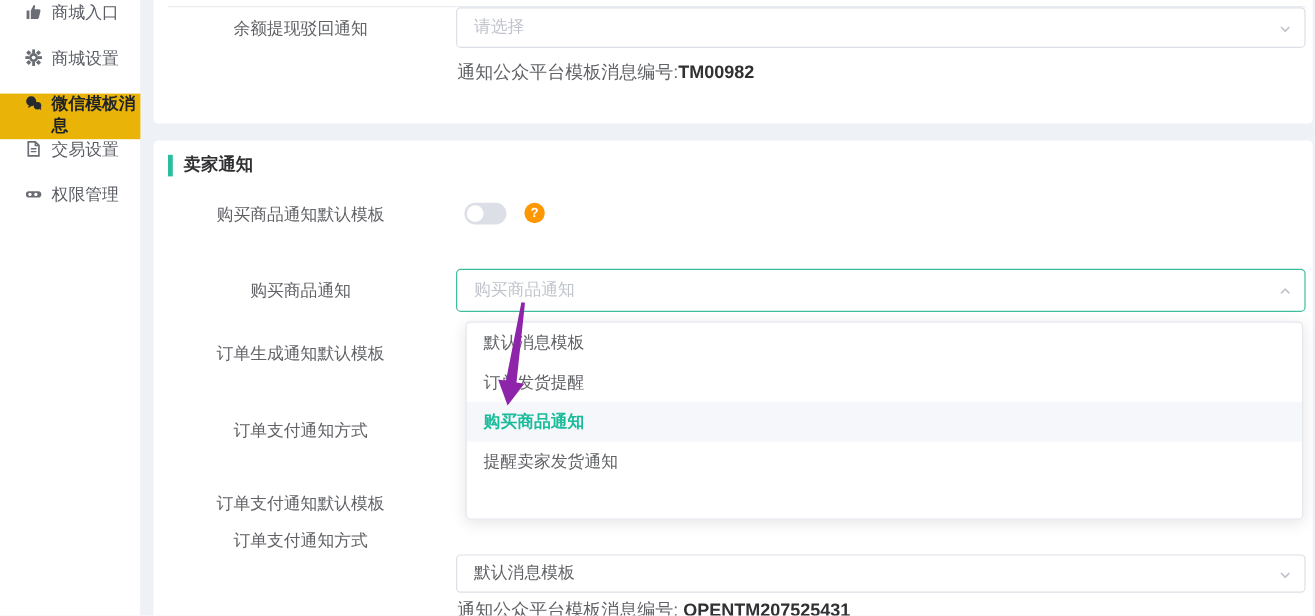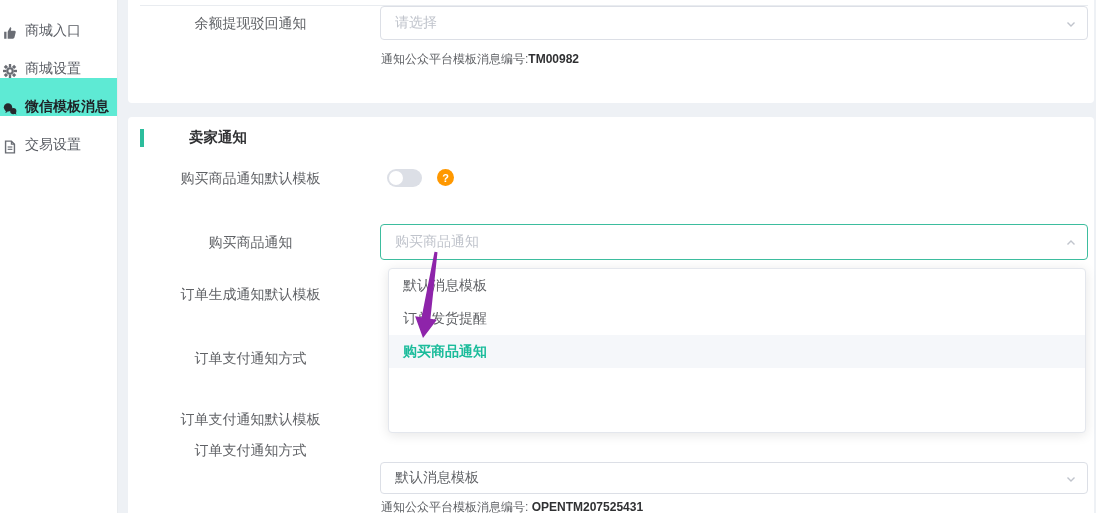--- a/index.html
+++ b/index.html
@@ -4,40 +4,40 @@
 <style>
   html,body{margin:0;padding:0;}
   body{
     width:1096px;height:513px;position:relative;overflow:hidden;
     background:#eef1f5;
     font-family:"Liberation Sans","DejaVu Sans",sans-serif;
     font-size:14px;color:#606266;
   }
   
   .sidebar{position:absolute;left:0;top:0;width:118px;height:513px;background:#fff;border-right:1px solid #e9ecef;padding-top:2px;box-sizing:border-box;}
-  .side-item{height:38px;display:flex;align-items:flex-end;padding-left:2px;cursor:pointer;color:#595c63;font-family:Liberation Mono, monospace;}
+  .side-item{height:38px;display:flex;align-items:flex-start;padding-left:20px;cursor:pointer;color:#595c63;font-family:Liberation Mono, monospace;}
   .side-item .icn{width:15px;height:15px;margin-right:8px;display:flex;align-items:center;justify-content:center;color:#6a6d74;flex:0 0 15px;}
-  .side-item.active{background:#5eead4;color:#1f2327;font-weight:bold;}
+  .side-item.active{background:#eab308;color:#1f2327;font-weight:bold;}
   .side-item.active .icn{color:#26292e;}
   .side-item svg{display:block;}
   
   .card{position:absolute;background:#fff;border-radius:4px;}
   .card1{left:128px;top:-30px;width:966px;height:133px;}
   .card2{left:128px;top:117px;width:966px;height:403px;}
   .topline{position:absolute;left:140px;top:5px;width:948px;height:1px;background:#e9ecf0;}
   
   .flabel{position:absolute;left:130px;width:241px;height:20px;line-height:20px;text-align:center;color:#606266;}
   .sel{position:absolute;left:380px;width:708px;background:#fff;border:1px solid #dcdfe6;border-radius:4px;box-sizing:border-box;display:flex;align-items:center;padding:0 28px 0 14px;cursor:pointer;}
   .sel .val{flex:1;white-space:nowrap;overflow:hidden;}
   .sel .ph{color:#c0c4cc;}
   .sel .chev{position:absolute;right:10px;top:50%;margin-top:-6px;width:12px;height:12px;color:#c0c4cc;}
   .sel.open{border-color:#3dbd9e;}
-  .helper{position:absolute;left:381px;font-size:12px;color:#606266;white-space:nowrap;}
+  .helper{position:absolute;left:381px;font-size:15px;color:#606266;white-space:nowrap;}
   .helper b{color:#303133;}
-  .sec-hd{position:absolute;left:140px;top:128px;display:flex;align-items:center;gap:36px;}
+  .sec-hd{position:absolute;left:140px;top:128px;display:flex;align-items:center;}
   .sec-bar{width:4px;height:18px;background:#2cbd9c;margin-right:9px;}
   .sec-tt{font-weight:bold;color:#303133;font-size:14.5px;}
   
   .toggle{position:absolute;left:387px;top:169px;width:35px;height:18px;border-radius:9px;background:#dcdfe6;cursor:pointer;}
   .toggle .knob{position:absolute;left:2px;top:2px;width:14px;height:14px;border-radius:50%;background:#fff;}
   .help{position:absolute;left:437px;top:169px;width:17px;height:17px;border-radius:50%;background:#ff9800;color:#fff;font-size:11px;font-weight:bold;display:flex;align-items:center;justify-content:center;cursor:pointer;}
   
   .dropdown{position:absolute;left:388px;top:268px;width:698px;height:165px;background:#fff;border:1px solid #e4e7ed;border-radius:4px;box-shadow:0 2px 12px rgba(0,0,0,.1);box-sizing:border-box;z-index:5;overflow:hidden;}
   .opt{height:33px;line-height:33px;padding-left:14px;color:#606266;cursor:pointer;white-space:nowrap;}
   .opt.selected{background:#f5f7fa;color:#1bbc9b;font-weight:bold;}
@@ -87,20 +87,30 @@
     <span class="icn">
       <svg width="14" height="14" viewBox="0 0 12 12" fill="none" stroke="currentColor">
           <path d="M2.2 1h5l2.6 2.6v7.4H2.2z" stroke-width="1.2"></path>
           <path d="M7.2 1v2.6h2.6" stroke-width="1"></path>
           <line x1="4" y1="6" x2="8" y2="6"></line>
           <line x1="4" y1="8" x2="8" y2="8"></line>
         </svg>
     </span>
     <span>交易设置</span>
   </div>
+  <div class="side-item">
+    <span class="icn">
+      <svg width="14" height="14" viewBox="0 0 12 12" fill="currentColor">
+          <rect x="0.5" y="3.8" width="11" height="4.4" rx="2.2"></rect>
+          <circle cx="3.4" cy="6" r="1.2" fill="#fff"></circle>
+          <circle cx="7.6" cy="6" r="1.2" fill="#fff"></circle>
+        </svg>
+    </span>
+    <span>权限管理</span>
+  </div>
 </nav>
 
 <div class="card card1"></div>
 <div class="topline"></div>
 
 <div class="flabel" style="top:13px">余额提现驳回通知</div>
 <div class="sel" style="top:6px;height:34px">
   <span class="val ph">请选择</span>
   <span class="chev">
     <svg width="12" height="12" viewBox="0 0 12 12" fill="none" stroke="currentColor" stroke-width="1.4">
@@ -134,20 +144,21 @@
 </div>
 
 <div class="flabel" style="top:284px">订单生成通知默认模板</div>
 <div class="flabel" style="top:348px">订单支付通知方式</div>
 <div class="flabel" style="top:409px">订单支付通知默认模板</div>
 
 <div class="dropdown">
   <div class="opt">默认消息模板</div>
   <div class="opt">订单发货提醒</div>
   <div class="opt selected">购买商品通知</div>
+  <div class="opt">提醒卖家发货通知</div>
 </div>
 
 <div class="flabel" style="top:440px">订单支付通知方式</div>
 <div class="sel" style="top:462px;height:32px">
   <span class="val">默认消息模板</span>
   <span class="chev">
     <svg width="12" height="12" viewBox="0 0 12 12" fill="none" stroke="currentColor" stroke-width="1.4">
         <polyline points="2.5,4.5 6,8 9.5,4.5"></polyline>
       </svg>
   </span>

